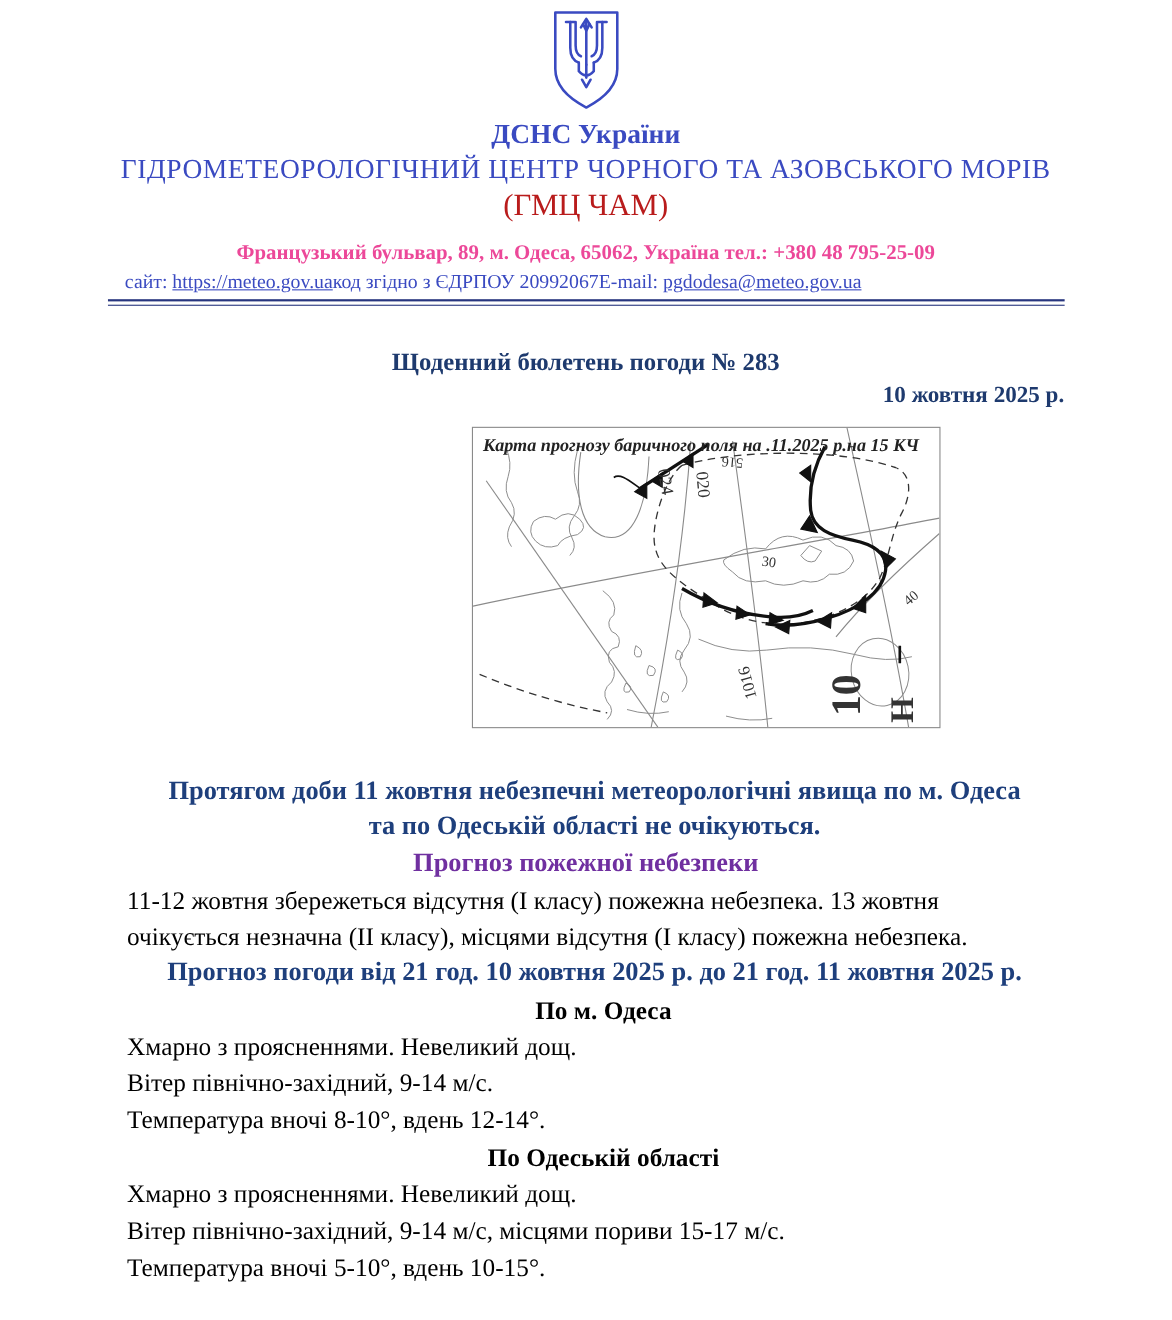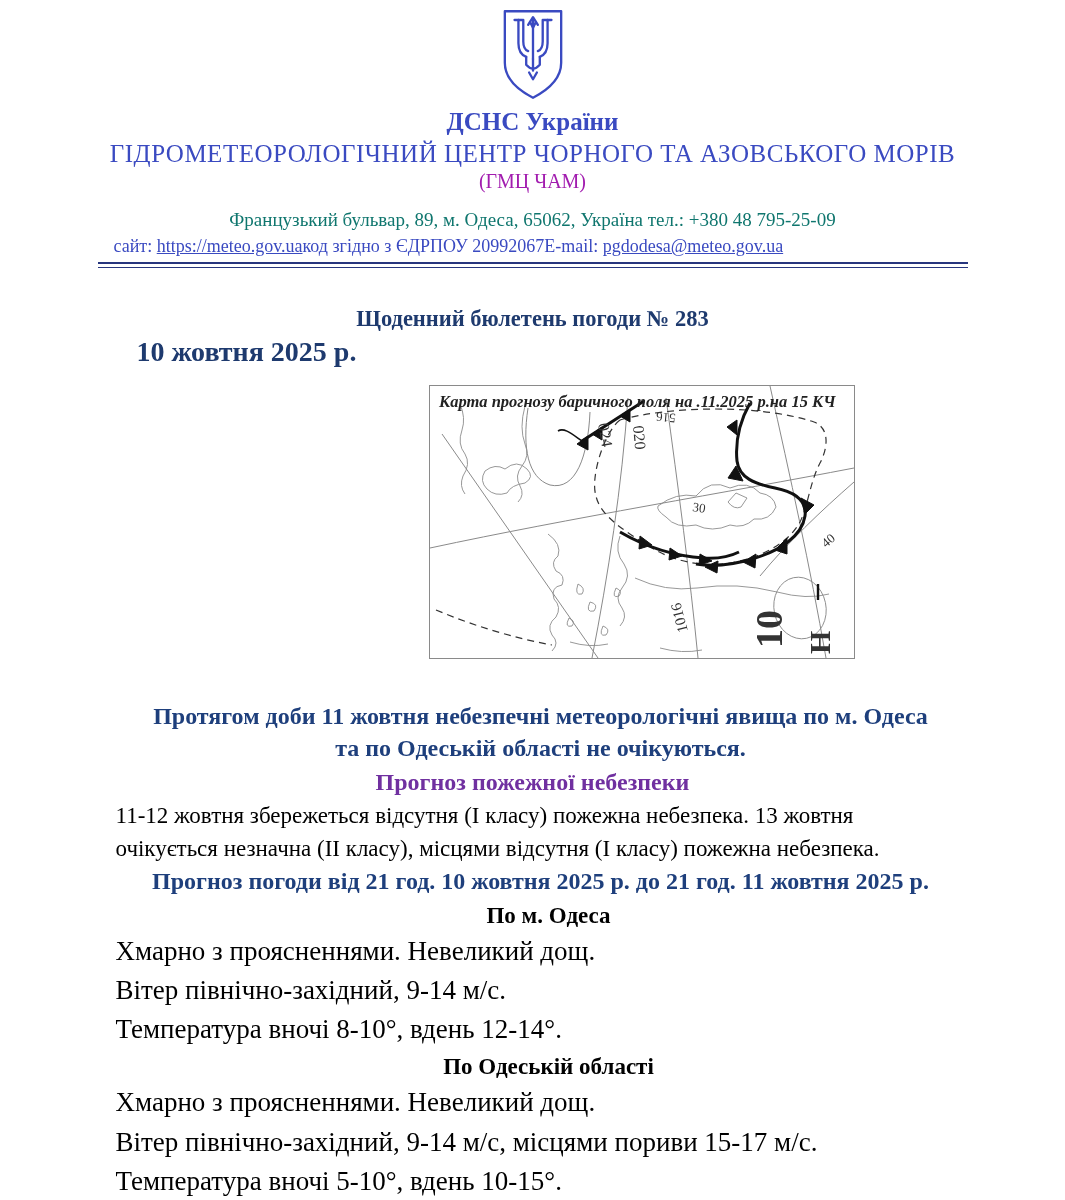--- a/index.html
+++ b/index.html
@@ -6,46 +6,46 @@
   .page{
     width:870px;height:1200px;margin:0 auto;background:#fff;
     font-family:"Liberation Serif","DejaVu Serif",serif;
     color:#000;position:relative;overflow:hidden;
   }
   
   .hdr{text-align:center;}
   .emblem-wrap{padding-top:8px;}
   .org-short{font-size:25px;font-weight:bold;color:#3a4ac1;margin-top:2px;}
   .org-full{font-size:25px;color:#3a4ac1;margin-top:4px;letter-spacing:.5px;}
-  .org-abbr{font-size:20px;color:#a21caf;margin-top:2px;}
-  .address{font-size:19px;font-weight:normal;color:#0f766e;margin-top:16px;}
+  .org-abbr{font-size:28px;color:#b91c1c;margin-top:2px;}
+  .address{font-size:19px;font-weight:bold;color:#ec4899;margin-top:16px;}
   .contact-row{
     display:flex;align-items:baseline;
     font-size:18px;color:#3a4ac1;padding:0 16px;margin-top:5px;
   }
   .contact-row a{color:#3a4ac1;text-decoration:underline;cursor:pointer;}
   .double-rule{
     margin-top:5px;height:3px;
     border-top:2.5px solid #27357e;border-bottom:1.5px solid #27357e;
   }
   
   .doc-title{font-size:22.5px;font-weight:bold;color:#1e3a6e;text-align:center;margin-top:38px;}
-  .doc-date{font-size:28px;font-weight:bold;color:#1e3a6e;text-align:left;margin-top:4px;padding-left:39px;}
+  .doc-date{font-size:21px;font-weight:bold;color:#1e3a6e;text-align:right;margin-top:4px;padding-left:39px;}
   
   .map-box{
     width:424px;height:272px;margin:17px auto 0;margin-left:331px;
     border:1.5px solid #8a8a8a;background:#fff;
   }
   
   .h-navy{font-size:24px;font-weight:bold;color:#1e3f7c;text-align:center;line-height:1.33;margin-left:16px;}
   .h-navy.first{margin-top:42px;}
   .h-purple{font-size:24px;font-weight:bold;color:#7030a0;text-align:center;line-height:1.3;margin-top:2px;}
   .body-par{font-size:23px;line-height:1.45;margin:1px 18px 0 18px;text-align:left;}
   .h-black{font-size:23px;font-weight:bold;color:#000;text-align:center;margin-top:2px;line-height:1.4;padding-left:32px;}
-  .fc-line{font-size:27px;line-height:1.45;margin:0 18px;}
+  .fc-line{font-size:23px;line-height:1.45;margin:0 18px;}
 </style>
 </head>
 <body>
 
 <div class="page">
 
   <div class="hdr">
     <div class="emblem-wrap">
       <svg width="68" height="94" viewBox="0 0 70 96">
         <g fill="none" stroke="#3a4ac1" stroke-width="2.4" stroke-linejoin="round" stroke-linecap="round">

